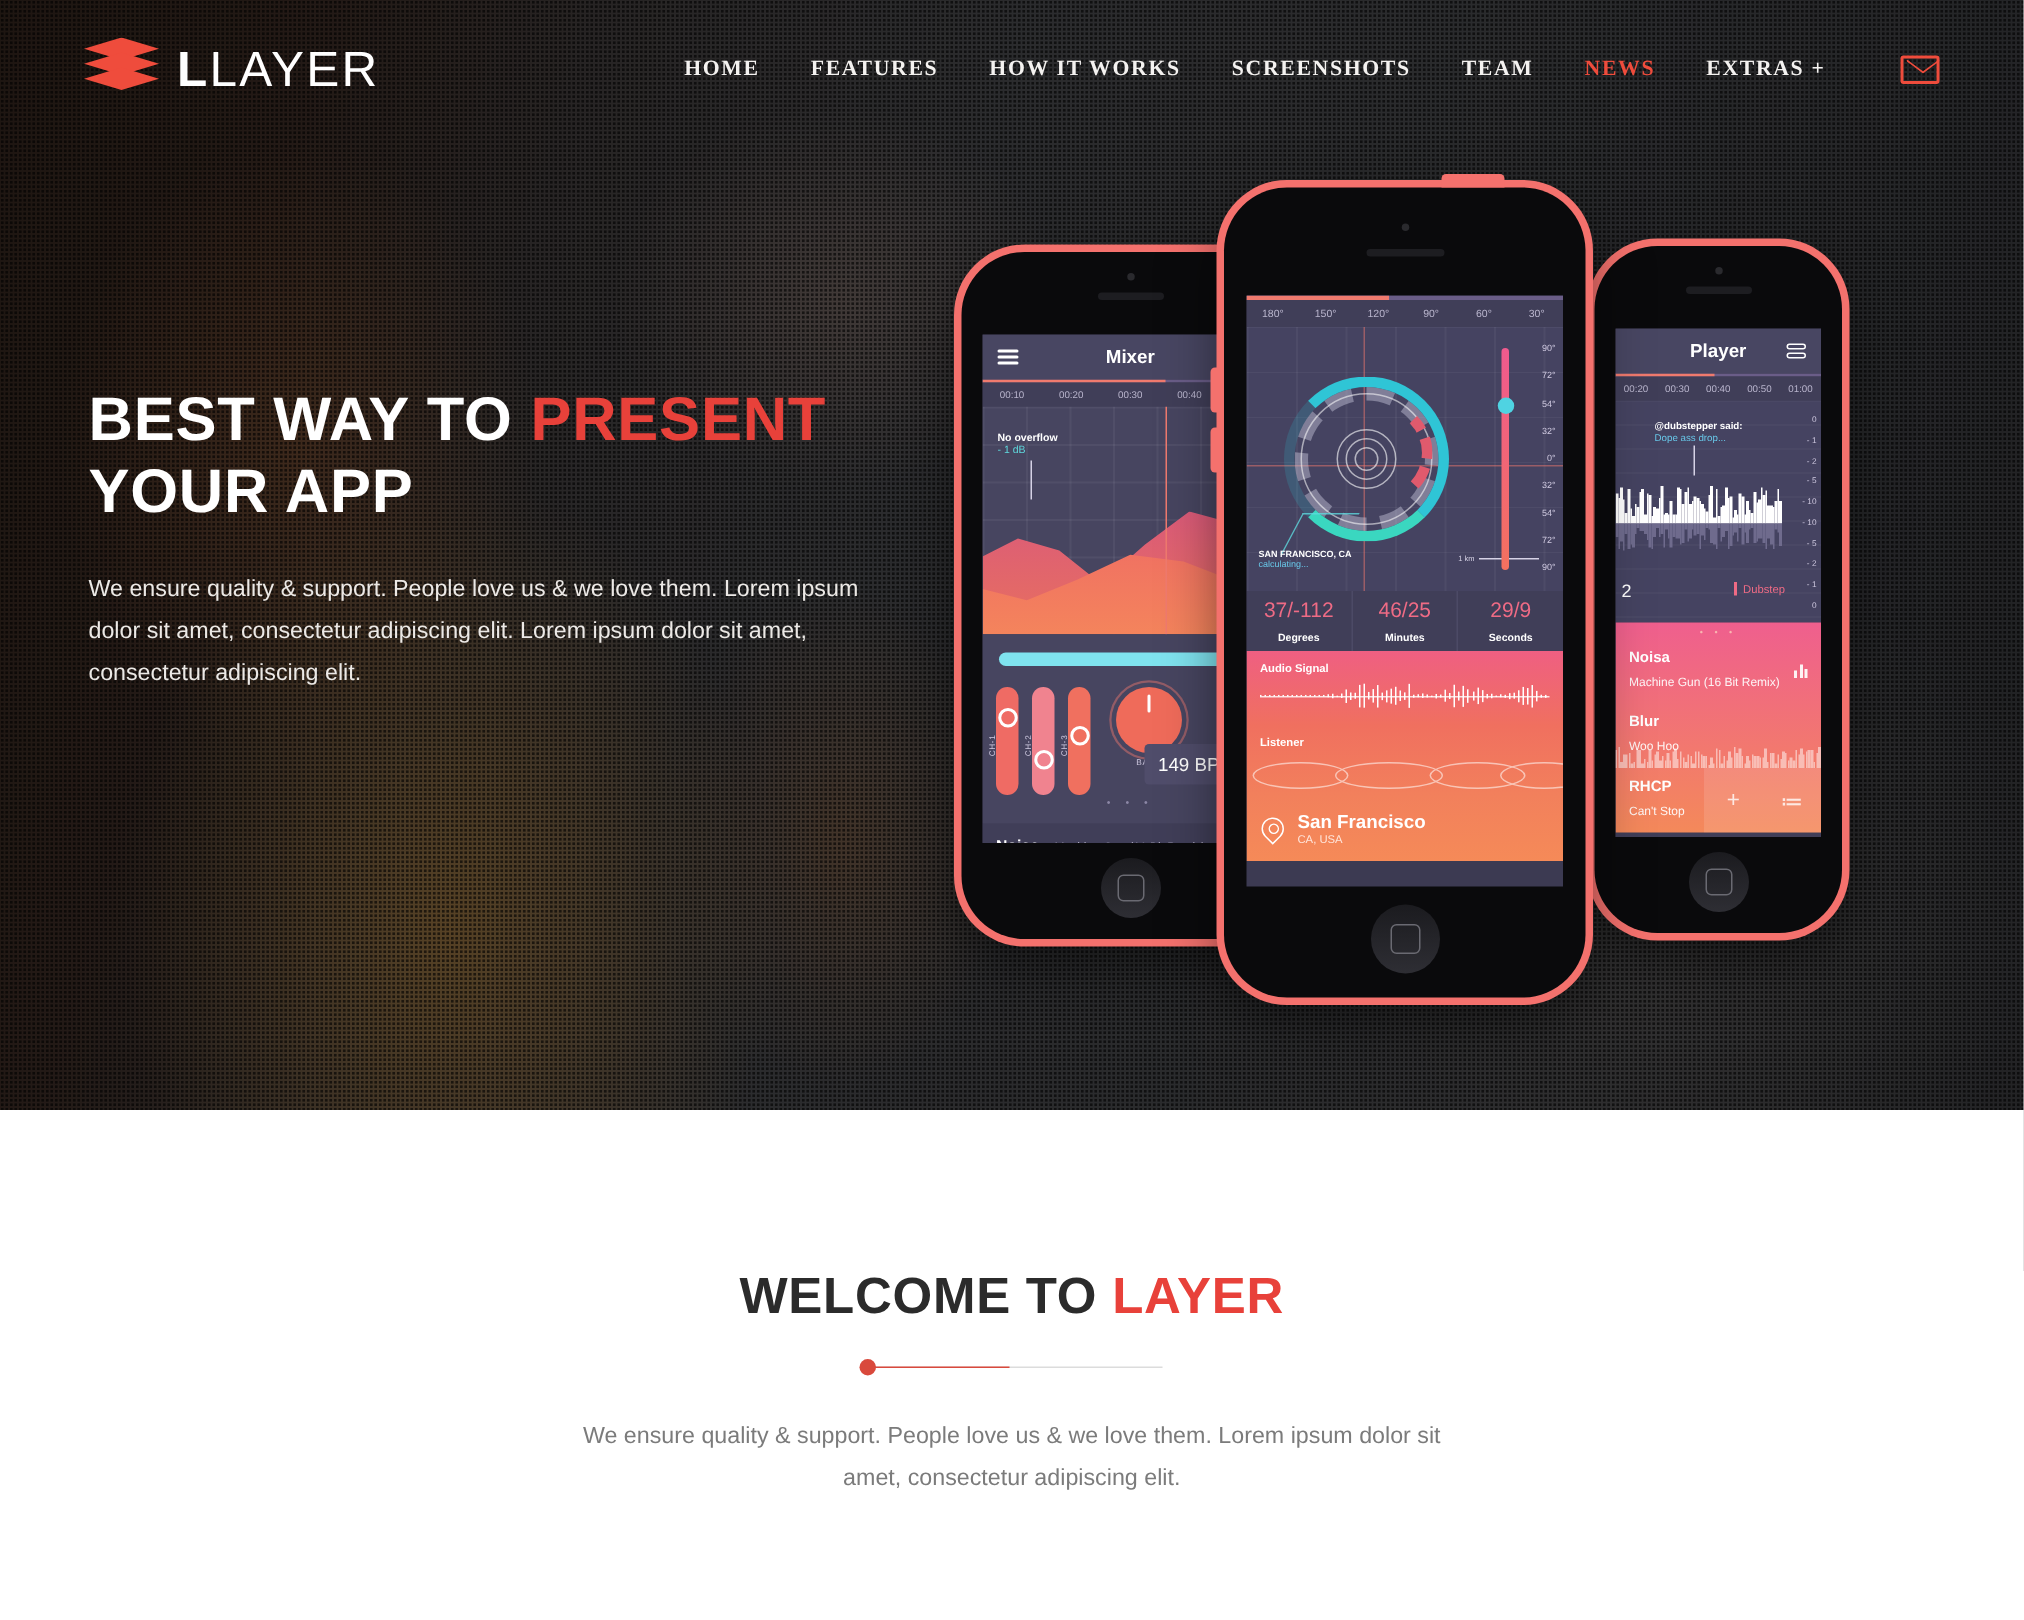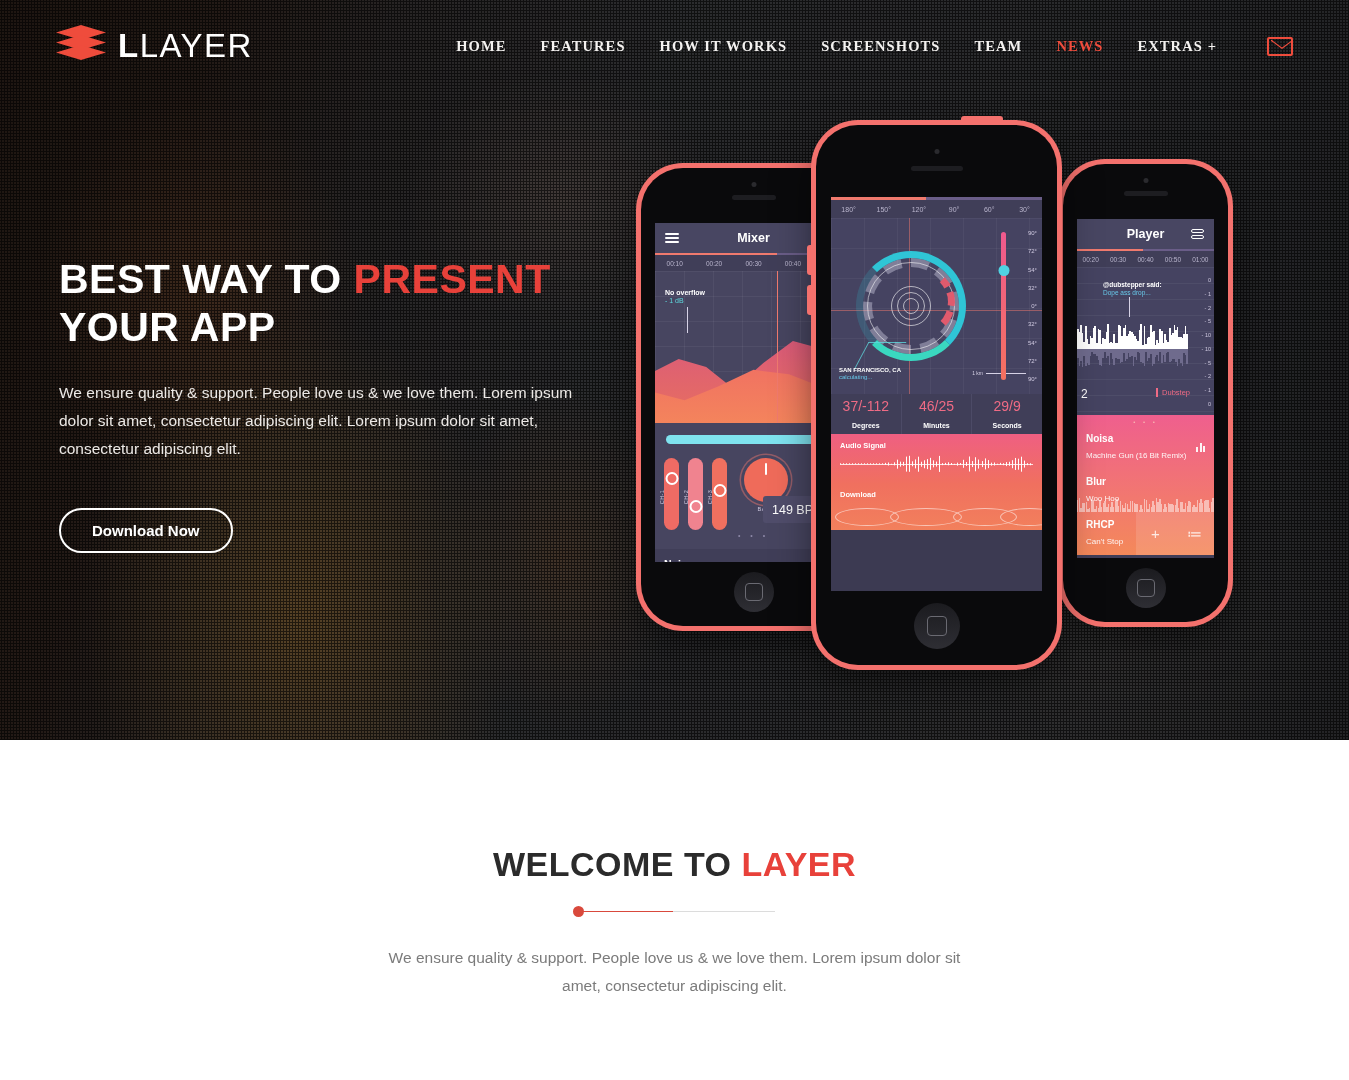--- a/index.html
+++ b/index.html
@@ -280,21 +280,20 @@
       <a class="nav-link active">NEWS</a>
       <a class="nav-link">EXTRAS +</a>
       <span class="nav-mail"></span>
     </nav>
   </header>
 
   <div id="hero-copy">
     <h1 id="hero-title"><span>BEST WAY TO </span><span class="hl">PRESENT</span><br><span>YOUR APP</span></h1>
     <p id="hero-sub">We ensure quality &amp; support. People love us &amp; we love them. Lorem ipsum dolor sit amet, consectetur adipiscing elit. Lorem ipsum dolor sit amet, consectetur adipiscing elit.</p>
     <div id="hero-btns">
-      <button class="btn btn-ghost">Download Now</button>
     </div>
   </div>
 
   <div id="phones">
 
     <div class="phone" id="phone-left">
       <div class="notch-cam"></div>
       <div class="speaker"></div>
       <div class="screen">
         <div class="app-bar">
@@ -790,27 +789,34 @@
               <i style="left:88.92%;height:8.4px"></i>
               <i style="left:90.48%;height:11.9px"></i>
               <i style="left:92.04%;height:11.4px"></i>
               <i style="left:93.60000000000001%;height:15.4px"></i>
               <i style="left:95.16%;height:7.2px"></i>
               <i style="left:96.72%;height:2.3px"></i>
               <i style="left:98.28%;height:2.5px"></i>
             </div>
         </div>
         <div class="bw">
-          <div class="sig-lbl">Download</div>
+          <div class="sig-lbl">Listener</div>
           <div class="bw-wave">
             <i style="left:2%;width:30%"></i>
               <i style="left:28%;width:34%"></i>
             <i style="left:58%;width:30%"></i>
               <i style="left:80%;width:28%"></i>
           </div>
+        </div>
+        <div class="loc">
+          <span class="pin"></span>
+          <span>
+            <b>San Francisco</b>
+            <span>CA, USA</span>
+          </span>
         </div>
       </div>
       <div class="home"></div>
     </div>
 
   </div>
 </section>
 
 <section id="welcome">
   <h2 id="welcome-title"><span>WELCOME TO </span><span class="hl">LAYER</span></h2>

